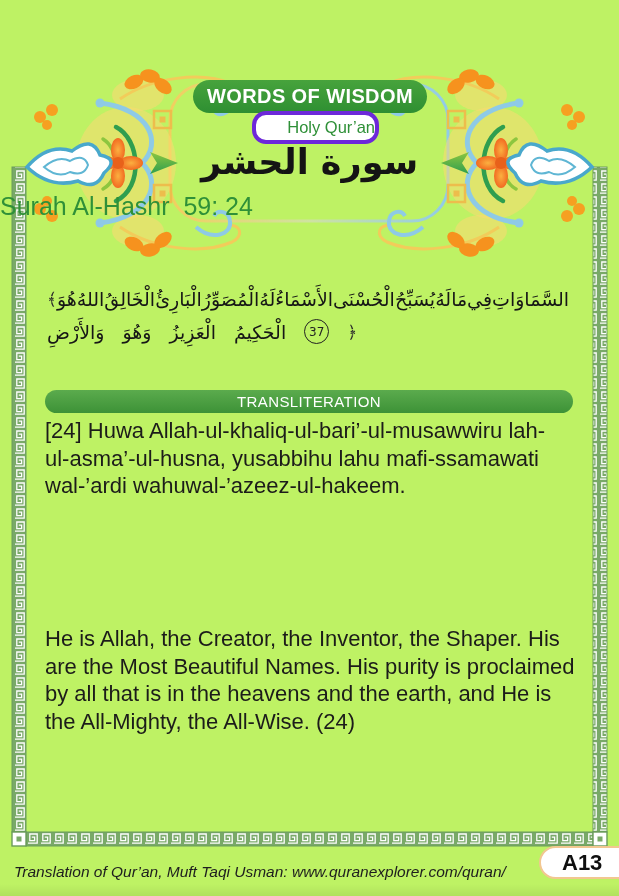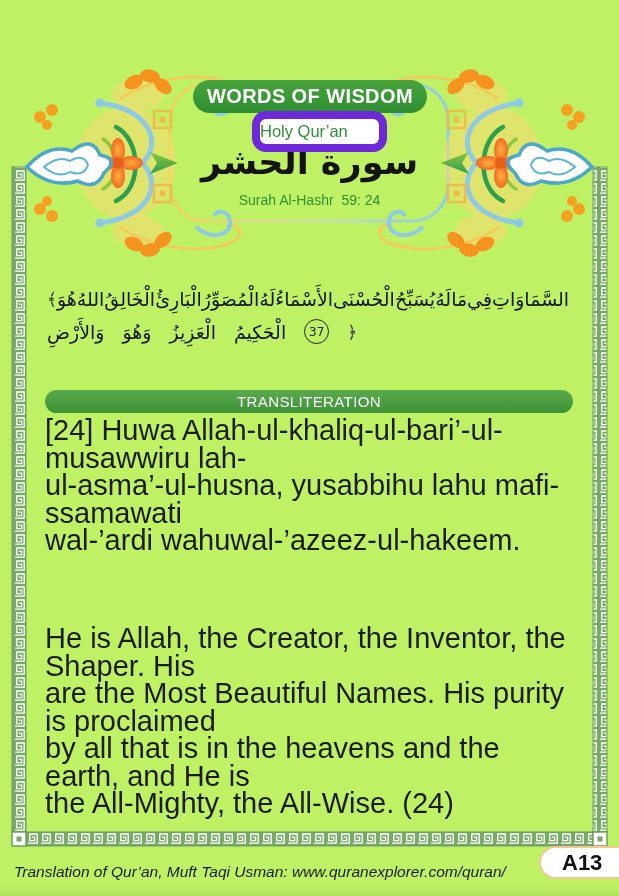--- a/index.html
+++ b/index.html
@@ -9,46 +9,46 @@
   
   .border-svg{position:absolute;left:0;top:0;z-index:1;}
   .orn-svg{position:absolute;left:0;top:55px;z-index:2;}
 
   
   .banner-pill{position:absolute;left:193px;top:80px;width:234px;height:33px;z-index:3;
     background:linear-gradient(180deg,#47a33c,#2e8f32);border-radius:17px;color:#fff;
     font-weight:bold;font-size:20px;letter-spacing:.4px;
     display:flex;align-items:center;justify-content:center;}
   .subbanner-pill{position:absolute;left:252px;top:111px;width:119px;height:25px;z-index:4;
-    background:#fff;border:8px solid #6d28d9;border-radius:14px;color:#2f9038;font-size:16.5px;
-    display:flex;align-items:center;justify-content:flex-start;}
+    background:#fff;border:4px solid #6d28d9;border-radius:14px;color:#2f9038;font-size:16.5px;
+    display:flex;align-items:center;justify-content:flex-end;}
   .surah-title{position:absolute;left:0;right:0;top:134px;z-index:3;text-align:center;
     direction:rtl;font-family:"DejaVu Sans",sans-serif;font-weight:bold;font-size:35px;color:#141414;margin-top:8px;}
-  .surah-ref{position:absolute;left:0;right:0;top:192px;z-index:3;text-align:center;
-    color:#2f9038;font-size:14px;white-space:pre;}
+  .surah-ref{position:absolute;left:0;right:0;top:192px;z-index:3;text-align:left;
+    color:#2f9038;font-size:25px;white-space:pre;}
 
   
   .ayah{position:absolute;left:47px;top:288px;width:522px;z-index:3;
     font-family:"DejaVu Sans",sans-serif;color:#161616;}
   .ayah-line{display:flex;direction:ltr;align-items:center;}
   .ayah-line.l1{justify-content:space-between;font-size:19px;}
   .ayah-line.l2{justify-content:flex-start;gap:18px;margin-top:9px;font-size:19px;}
   .aword{direction:rtl;unicode-bidi:isolate;white-space:nowrap;}
   .orn-mark{font-size:17px;color:#2b2b2b;}
   .verse-circle{width:25px;height:25px;border:1.5px solid #222;border-radius:50%;box-sizing:border-box;
     display:flex;align-items:center;justify-content:center;font-size:12px;color:#222;}
 
   
   .bar{position:absolute;left:45px;width:528px;height:23px;border-radius:12px;z-index:3;
     display:flex;align-items:center;justify-content:center;font-weight:normal;font-size:15px;letter-spacing:.4px;text-align:center;}
   .bar.green{top:390px;background:linear-gradient(180deg,#5bab4d,#3d9237);color:#ffffff;}
   .bar.orange{top:597px;background:linear-gradient(180deg,#f3531c,#e63c0c);color:#ffd23f;}
 
   
-  .body-text{position:absolute;left:45px;width:534px;z-index:3;font-size:29px;line-height:27.5px;
+  .body-text{position:absolute;left:45px;width:534px;z-index:3;font-size:22px;line-height:27.5px;
     color:#1c1c1a;white-space:pre-line;}
   .translit{top:417px;}
   .transl{top:625px;}
 
   
   .footer-source{position:absolute;left:14px;top:855px;z-index:3;font-style:italic;
     font-size:15.5px;color:#1e1e1e;margin-top:8px;}
   .badge{position:absolute;left:539px;top:846px;width:98px;height:33px;z-index:3;background:#fff;
     border:2px solid #f2c791;border-radius:17px;box-sizing:border-box;
     display:flex;align-items:center;padding-left:21px;font-weight:bold;font-size:22px;color:#0f0f0f;}

